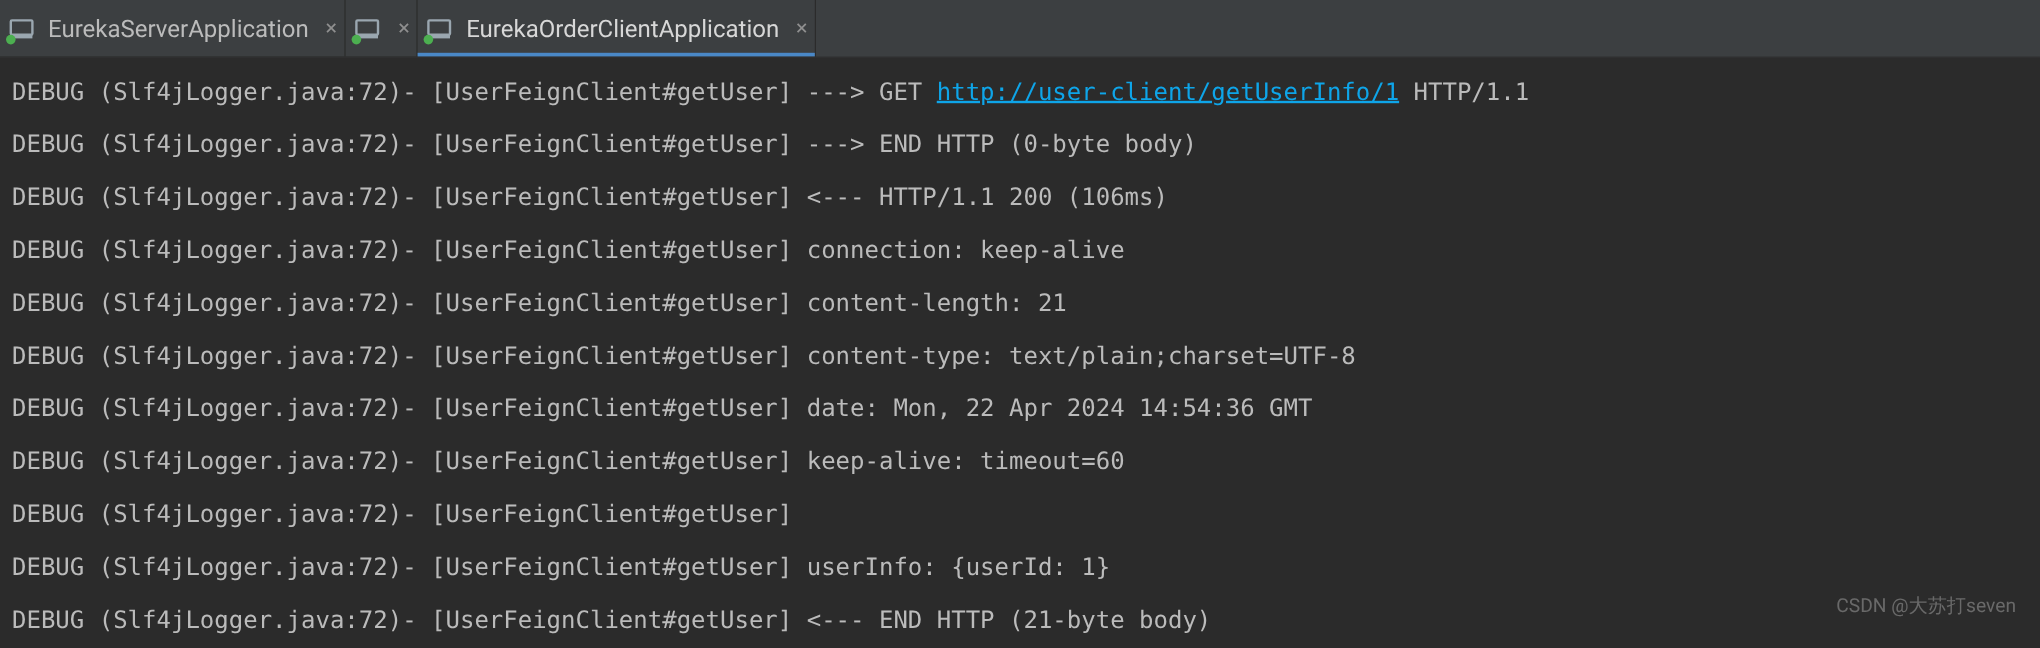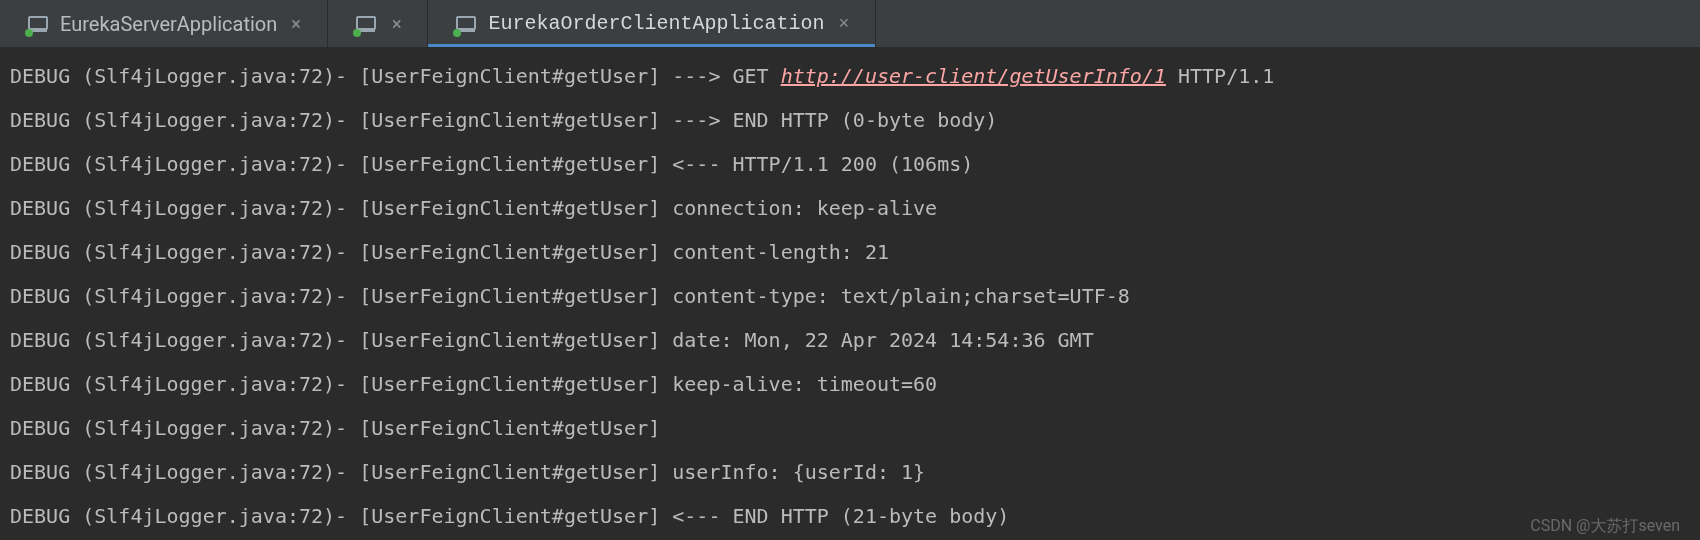--- a/index.html
+++ b/index.html
@@ -18,32 +18,31 @@
     .tab-bar {
       display: flex;
       height: 48px;
       background: #3c3f41;
       border-bottom: 1px solid #2b2b2b;
       align-items: stretch;
     }
     .tab {
       display: flex;
       align-items: center;
-      padding: 0 26px;
+      padding: 0 6px;
       font-family: -apple-system, "Segoe UI", Roboto, "Helvetica Neue", Arial, sans-serif;
       font-size: 20px;
       color: #bbbbbb;
       border-right: 1px solid #2b2b2b;
       position: relative;
       white-space: nowrap;
       gap: 10px;
     }
     .tab.active {
       color: #d7d7d7;
-      font-family: Liberation Mono, monospace;
     }
     .tab.active::after {
       content: "";
       position: absolute;
       left: 0;
       right: 0;
       bottom: 0;
       height: 3px;
       background: #4a88c7;
     }
@@ -80,28 +79,27 @@
     .console {
       padding: 6px 10px;
       font-size: 20px;
       line-height: 44px;
       white-space: pre;
     }
     .log-line {
       display: block;
     }
     .log-link {
-      color: #fca5a5;
+      color: #0ea5e9;
       text-decoration: underline;
-      font-style: italic;
     }
     .watermark {
       position: absolute;
       right: 20px;
-      bottom: 3px;
+      bottom: 24px;
       color: rgba(220,220,220,0.35);
       font-family: -apple-system, "Segoe UI", Roboto, Arial, sans-serif;
       font-size: 16px;
     }
   </style>
 </head>
 <body>
 
 <div class="tab-bar">
   <div class="tab">

